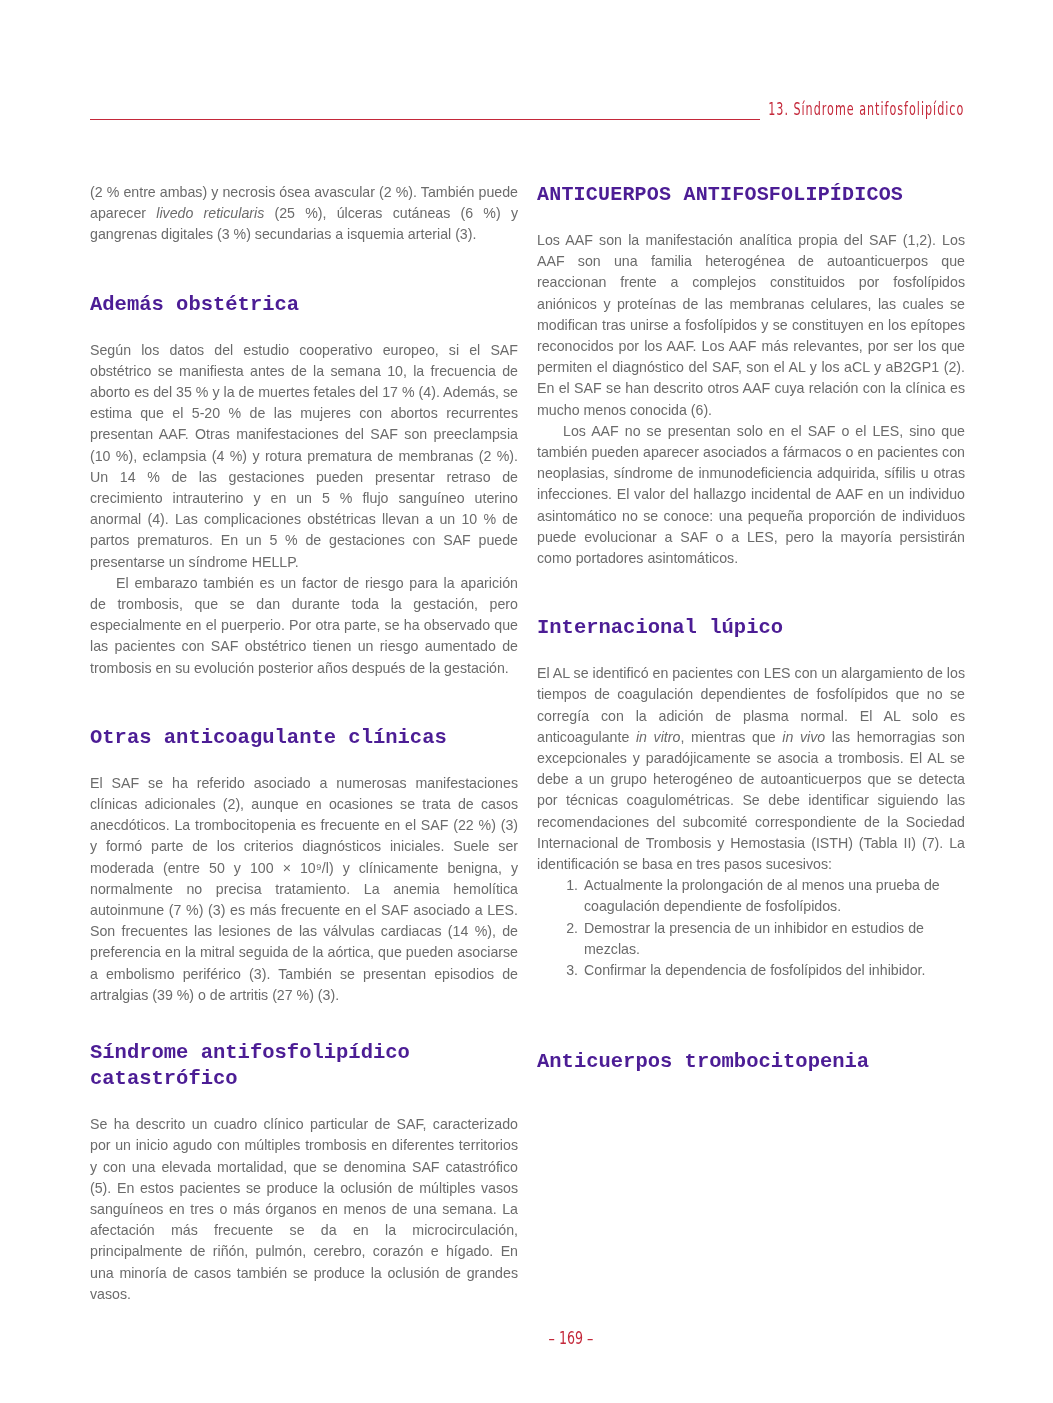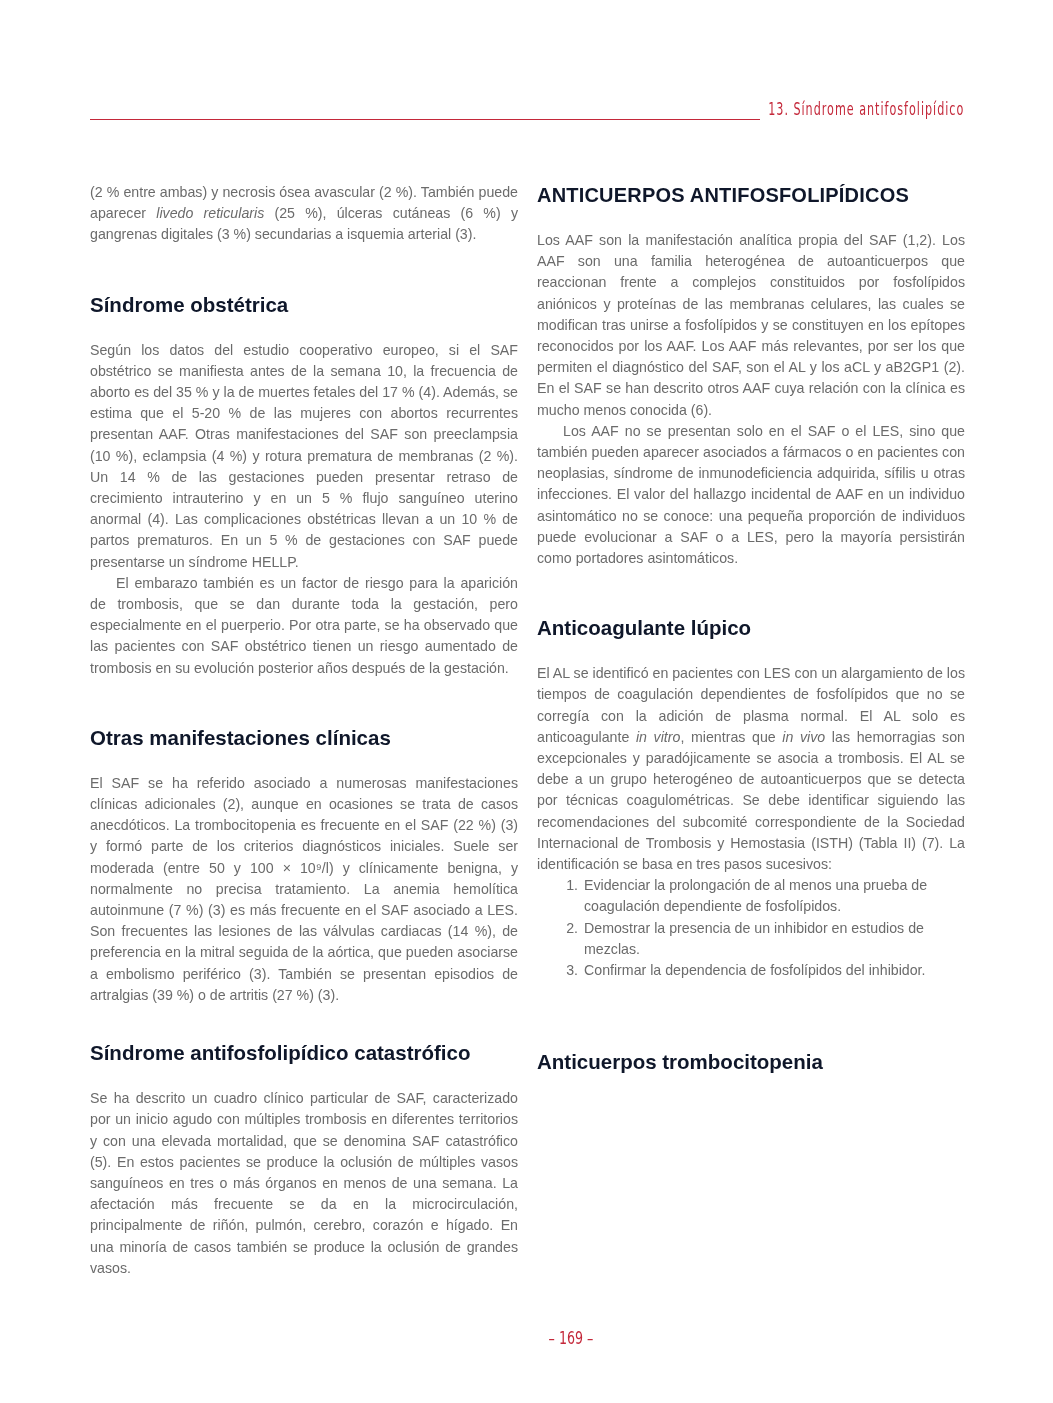--- a/index.html
+++ b/index.html
@@ -8,21 +8,21 @@
   .header { position: absolute; left: 90px; top: 96px; width: 874px; height: 26px; text-align: center; }
   .header-rule { position: absolute; left: 0; top: 23px; width: 670px; height: 1px; background: #c4283a; }
   .header-title { position: absolute; right: 0; top: 2px; font-family: "DejaVu Sans", sans-serif;
                   font-size: 18px; color: #c4283a; letter-spacing: 1.6px;
                   transform: scaleX(0.62); transform-origin: right center; white-space: nowrap; }
   .col { position: absolute; top: 182px; width: 428px; }
   .col-left { left: 90px; }
   .col-right { left: 537px; }
   p { margin: 0; font-size: 14.2px; line-height: 21.2px; text-align: justify; font-weight: 300; }
   p.indent { text-indent: 26px; }
-  h2 { margin: 0; color: #0f172a; font-size: 20.5px; font-weight: bold; line-height: 26px; }
+  h2 { margin: 0; color: #4c1d95; font-size: 20.5px; font-weight: bold; line-height: 26px; font-family: Liberation Mono, monospace; }
   h2.upper { font-size: 20px; letter-spacing: 0.2px; }
   ol { margin: 0; padding-left: 45px; font-size: 14.2px; line-height: 21.2px; }
   ol li { padding-left: 2px; }
   .sp-h-before { height: 46px; }
   .sp-h-after { height: 22px; }
   .sp-p { height: 22px; }
   .footer { position: absolute; left: 0; width: 1053px; top: 1327px; text-align: center;
             color: #c4283a; font-size: 18px; font-family: "DejaVu Sans", sans-serif; margin-left: 44px; }
   .footer span { display: inline-block; transform: scaleX(0.7); }
   em { }
@@ -32,48 +32,48 @@
 
 <div class="header">
   <div class="header-rule"></div>
   <div class="header-title">13. Síndrome antifosfolipídico</div>
 </div>
 
 <div class="col col-left">
   <p><span>(2 % entre ambas) y necrosis ósea avascular (2 %). También puede aparecer </span><em>livedo reticularis</em><span> (25 %), úlceras cutáneas (6 %) y gangrenas digitales (3 %) secundarias a isquemia arterial (3).</span></p>
 
   <div class="sp-h-before"></div>
-  <h2>Síndrome obstétrica</h2>
+  <h2>Además obstétrica</h2>
   <div class="sp-h-after"></div>
   <p>Según los datos del estudio cooperativo europeo, si el SAF obstétrico se manifiesta antes de la semana 10, la frecuencia de aborto es del 35 % y la de muertes fetales del 17 % (4). Además, se estima que el 5-20 % de las mujeres con abortos recurrentes presentan AAF. Otras manifestaciones del SAF son preeclampsia (10 %), eclampsia (4 %) y rotura prematura de membranas (2 %). Un 14 % de las gestaciones pueden presentar retraso de crecimiento intrauterino y en un 5 % flujo sanguíneo uterino anormal (4). Las complicaciones obstétricas llevan a un 10 % de partos prematuros. En un 5 % de gestaciones con SAF puede presentarse un síndrome HELLP.</p>
   <p class="indent">El embarazo también es un factor de riesgo para la aparición de trombosis, que se dan durante toda la gestación, pero especialmente en el puerperio. Por otra parte, se ha observado que las pacientes con SAF obstétrico tienen un riesgo aumentado de trombosis en su evolución posterior años después de la gestación.</p>
 
   <div class="sp-h-before"></div>
-  <h2>Otras manifestaciones clínicas</h2>
+  <h2>Otras anticoagulante clínicas</h2>
   <div class="sp-h-after"></div>
   <p>El SAF se ha referido asociado a numerosas manifestaciones clínicas adicionales (2), aunque en ocasiones se trata de casos anecdóticos. La trombocitopenia es frecuente en el SAF (22 %) (3) y formó parte de los criterios diagnósticos iniciales. Suele ser moderada (entre 50 y 100 × 10⁹/l) y clínicamente benigna, y normalmente no precisa tratamiento. La anemia hemolítica autoinmune (7 %) (3) es más frecuente en el SAF asociado a LES. Son frecuentes las lesiones de las válvulas cardiacas (14 %), de preferencia en la mitral seguida de la aórtica, que pueden asociarse a embolismo periférico (3). También se presentan episodios de artralgias (39 %) o de artritis (27 %) (3).</p>
 
   <div class="sp-h-before" style="height:34px"></div>
   <h2>Síndrome antifosfolipídico catastrófico</h2>
   <div class="sp-h-after"></div>
   <p>Se ha descrito un cuadro clínico particular de SAF, caracterizado por un inicio agudo con múltiples trombosis en diferentes territorios y con una elevada mortalidad, que se denomina SAF catastrófico (5). En estos pacientes se produce la oclusión de múltiples vasos sanguíneos en tres o más órganos en menos de una semana. La afectación más frecuente se da en la microcirculación, principalmente de riñón, pulmón, cerebro, corazón e hígado. En una minoría de casos también se produce la oclusión de grandes vasos.</p>
 </div>
 
 <div class="col col-right">
   <h2 class="upper">ANTICUERPOS ANTIFOSFOLIPÍDICOS</h2>
   <div class="sp-h-after"></div>
   <p>Los AAF son la manifestación analítica propia del SAF (1,2). Los AAF son una familia heterogénea de autoanticuerpos que reaccionan frente a complejos constituidos por fosfolípidos aniónicos y proteínas de las membranas celulares, las cuales se modifican tras unirse a fosfolípidos y se constituyen en los epítopes reconocidos por los AAF. Los AAF más relevantes, por ser los que permiten el diagnóstico del SAF, son el AL y los aCL y aB2GP1 (2). En el SAF se han descrito otros AAF cuya relación con la clínica es mucho menos conocida (6).</p>
   <p class="indent">Los AAF no se presentan solo en el SAF o el LES, sino que también pueden aparecer asociados a fármacos o en pacientes con neoplasias, síndrome de inmunodeficiencia adquirida, sífilis u otras infecciones. El valor del hallazgo incidental de AAF en un individuo asintomático no se conoce: una pequeña proporción de individuos puede evolucionar a SAF o a LES, pero la mayoría persistirán como portadores asintomáticos.</p>
 
   <div class="sp-h-before"></div>
-  <h2>Anticoagulante lúpico</h2>
+  <h2>Internacional lúpico</h2>
   <div class="sp-h-after"></div>
   <p><span>El AL se identificó en pacientes con LES con un alargamiento de los tiempos de coagulación dependientes de fosfolípidos que no se corregía con la adición de plasma normal. El AL solo es anticoagulante </span><em>in vitro</em><span>, mientras que </span><em>in vivo</em><span> las hemorragias son excepcionales y paradójicamente se asocia a trombosis. El AL se debe a un grupo heterogéneo de autoanticuerpos que se detecta por técnicas coagulométricas. Se debe identificar siguiendo las recomendaciones del subcomité correspondiente de la Sociedad Internacional de Trombosis y Hemostasia (ISTH) (Tabla II) (7). La identificación se basa en tres pasos sucesivos:</span></p>
   <ol>
-    <li>Evidenciar la prolongación de al menos una prueba de coagulación dependiente de fosfolípidos.</li>
+    <li>Actualmente la prolongación de al menos una prueba de coagulación dependiente de fosfolípidos.</li>
     <li>Demostrar la presencia de un inhibidor en estudios de mezclas.</li>
     <li>Confirmar la dependencia de fosfolípidos del inhibidor.</li>
   </ol>
   <div class="sp-p"></div>
 
   <div class="sp-h-before"></div>
   <h2>Anticuerpos trombocitopenia</h2>
   <div class="sp-h-after"></div>
 </div>
 

